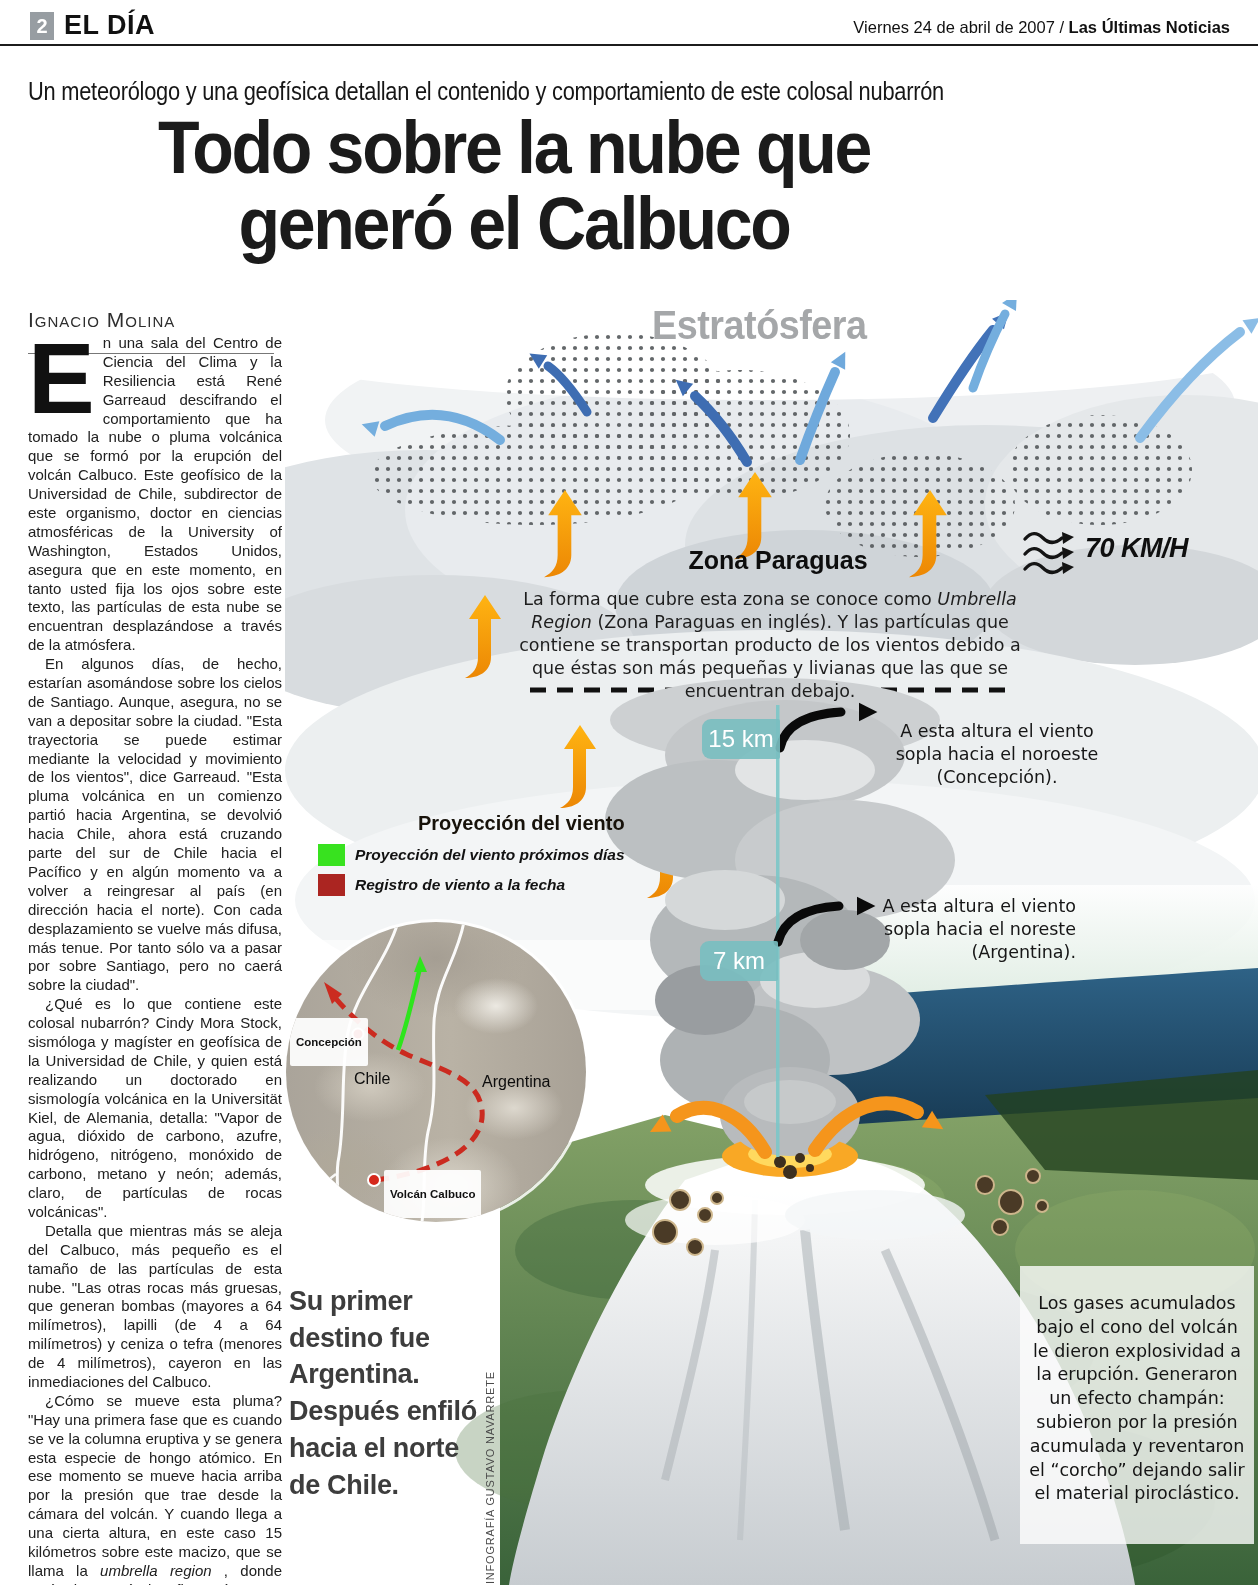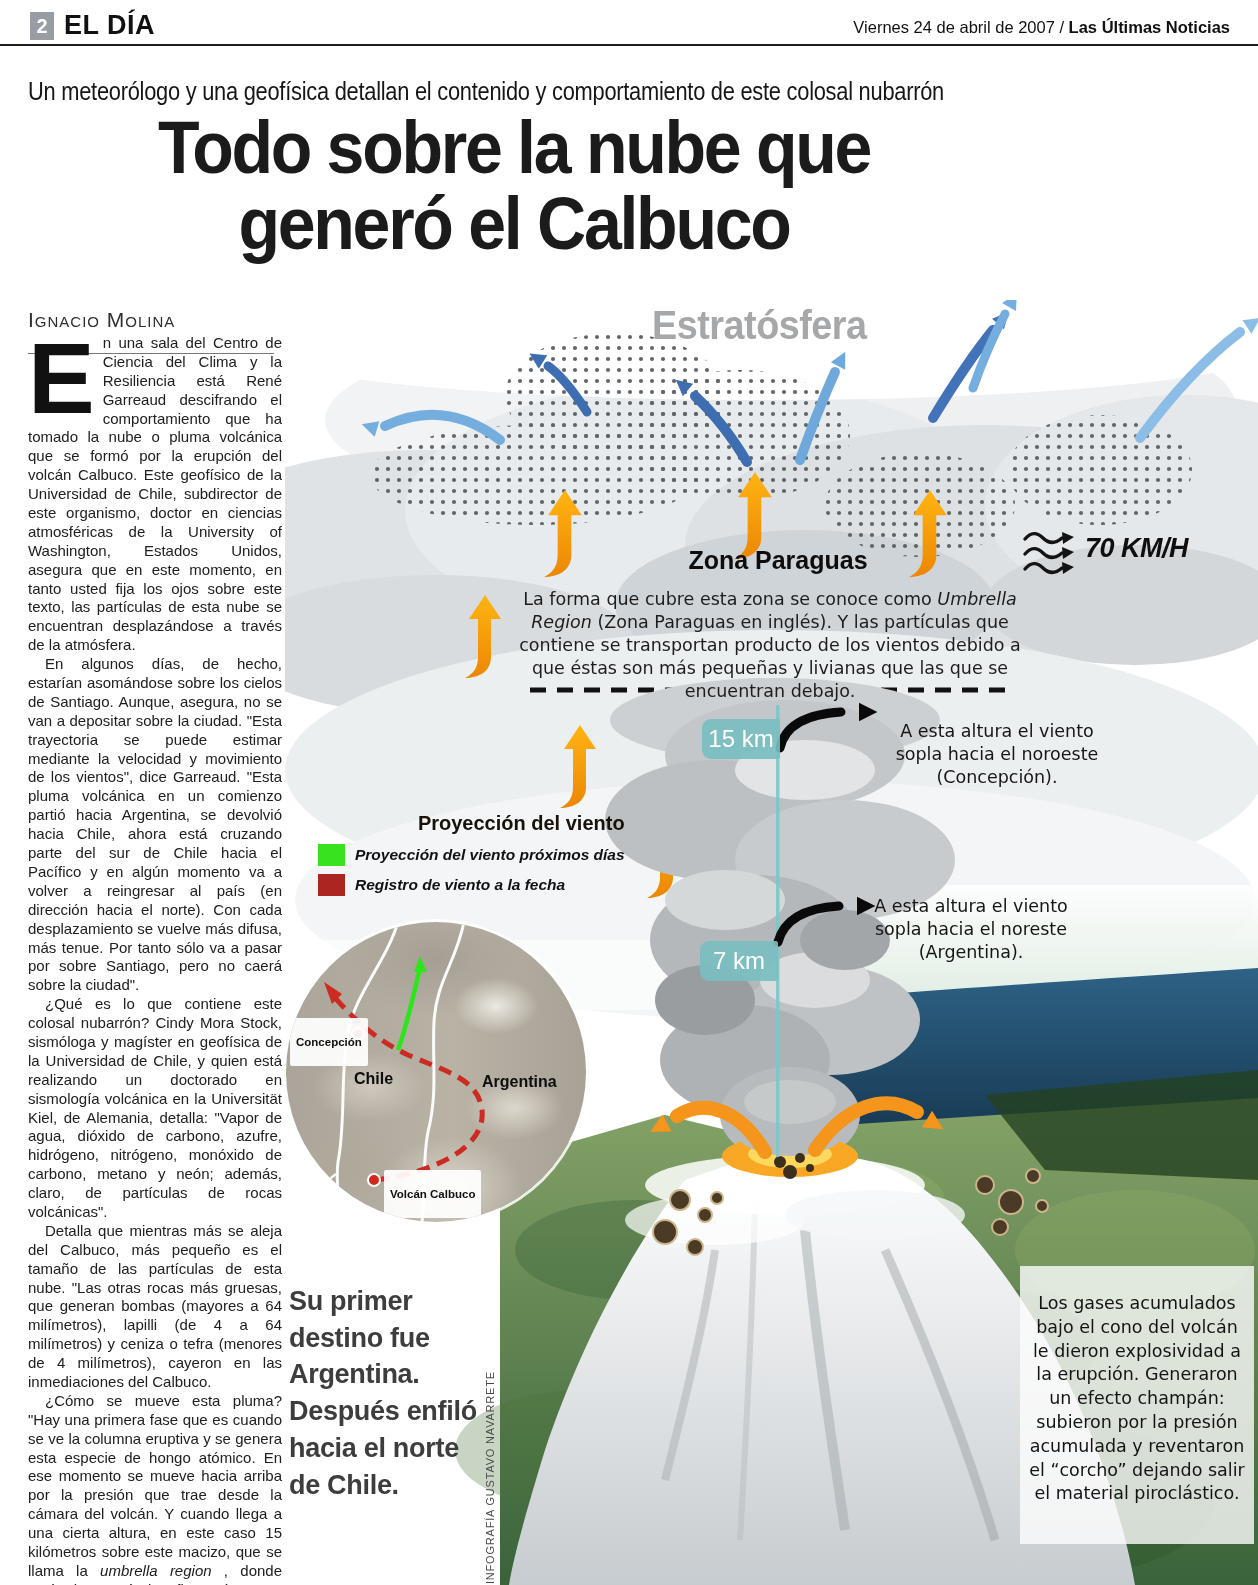--- a/index.html
+++ b/index.html
@@ -38,41 +38,41 @@
   .contains-note{position:absolute;left:936px;top:228px;width:290px;text-align:center;
                  font-family:"DejaVu Sans",sans-serif;font-size:17.5px;line-height:1.34;color:#1b1b1b;}
   .windspeed{position:absolute;left:1085px;top:533px;font-size:27px;font-weight:bold;font-style:italic;
              color:#0f0f0f;letter-spacing:-.5px;}
   .wind-icon{position:absolute;left:1022px;top:527px;}
   .alt-flag{position:absolute;width:78px;height:40px;background:rgba(122,190,192,.92);
             border-radius:9px 2px 2px 9px;color:#fff;font-size:24px;text-align:center;line-height:40px;}
   .alt15{left:702px;top:719px;} .alt7{left:700px;top:941px;}
   .alt-note{position:absolute;text-align:center;font-family:"DejaVu Sans",sans-serif;
             font-size:17.5px;line-height:1.32;color:#161616;}
-  .note15{left:888px;top:720px;width:218px;} .note7{left:866px;top:895px;width:210px;}
+  .note15{left:888px;top:720px;width:218px;} .note7{left:866px;top:895px;width:210px;text-align:right;}
   .legend{position:absolute;left:318px;top:812px;text-align:right;}
   .legend-title{font-size:20px;font-weight:bold;color:#17120a;margin-bottom:9px;}
   .legend-row{display:flex;align-items:center;margin-top:8px;font-style:italic;}
   .swatch{width:27px;height:22px;margin-right:10px;flex:none;}
   .legend-label{font-size:15.5px;font-weight:bold;color:#121212;}
   
   .map{position:absolute;left:286px;top:922px;width:300px;height:300px;border-radius:50%;overflow:hidden;
        box-shadow:0 0 0 3px rgba(255,255,255,.85);
        background:
         radial-gradient(60px 40px at 70% 28%,#ece9e2 0%,rgba(236,233,226,0) 70%),
         radial-gradient(80px 50px at 28% 55%,#cfc9bd 0%,rgba(207,201,189,0) 70%),
         radial-gradient(70px 45px at 76% 62%,#ddd8ce 0%,rgba(221,216,206,0) 70%),
         radial-gradient(90px 60px at 18% 82%,#b0a99a 0%,rgba(176,169,154,0) 70%),
         radial-gradient(100px 70px at 55% 88%,#d8d3c8 0%,rgba(216,211,200,0) 70%),
         radial-gradient(120px 80px at 50% 12%,#a59e93 0%,rgba(165,158,147,0) 75%),
         linear-gradient(90deg,#aaa49a,#b9b2a5 55%,#a8a196);}
   .map svg{position:absolute;left:0;top:0;}
   .map-box{position:absolute;background:rgba(255,255,255,.93);padding:18px 6px;font-weight:bold;
            font-size:11.5px;color:#101010;border-radius:2px;white-space:nowrap;}
-  .map-country{position:absolute;font-weight:bold;font-size:16px;color:#0d0d0d;text-align:center;}
+  .map-country{position:absolute;font-weight:normal;font-size:16px;color:#0d0d0d;text-align:center;}
   
   .pullquote{position:absolute;left:289px;top:1283px;width:200px;font-size:27px;font-weight:bold;
              line-height:1.36;color:#3d3d3d;letter-spacing:-.3px;}
   .credit{position:absolute;left:484px;top:1332px;height:252px;writing-mode:vertical-rl;
           transform:rotate(180deg);font-size:11px;color:#4a4a4a;letter-spacing:.8px;}
   .explosive{position:absolute;left:1020px;top:1266px;width:234px;min-height:278px;
              background:rgba(252,253,252,.8);text-align:center;font-family:"DejaVu Sans",sans-serif;
              font-size:17.5px;line-height:1.36;color:#141414;padding:26px 6px;box-sizing:border-box;}
 </style>
 </head>

